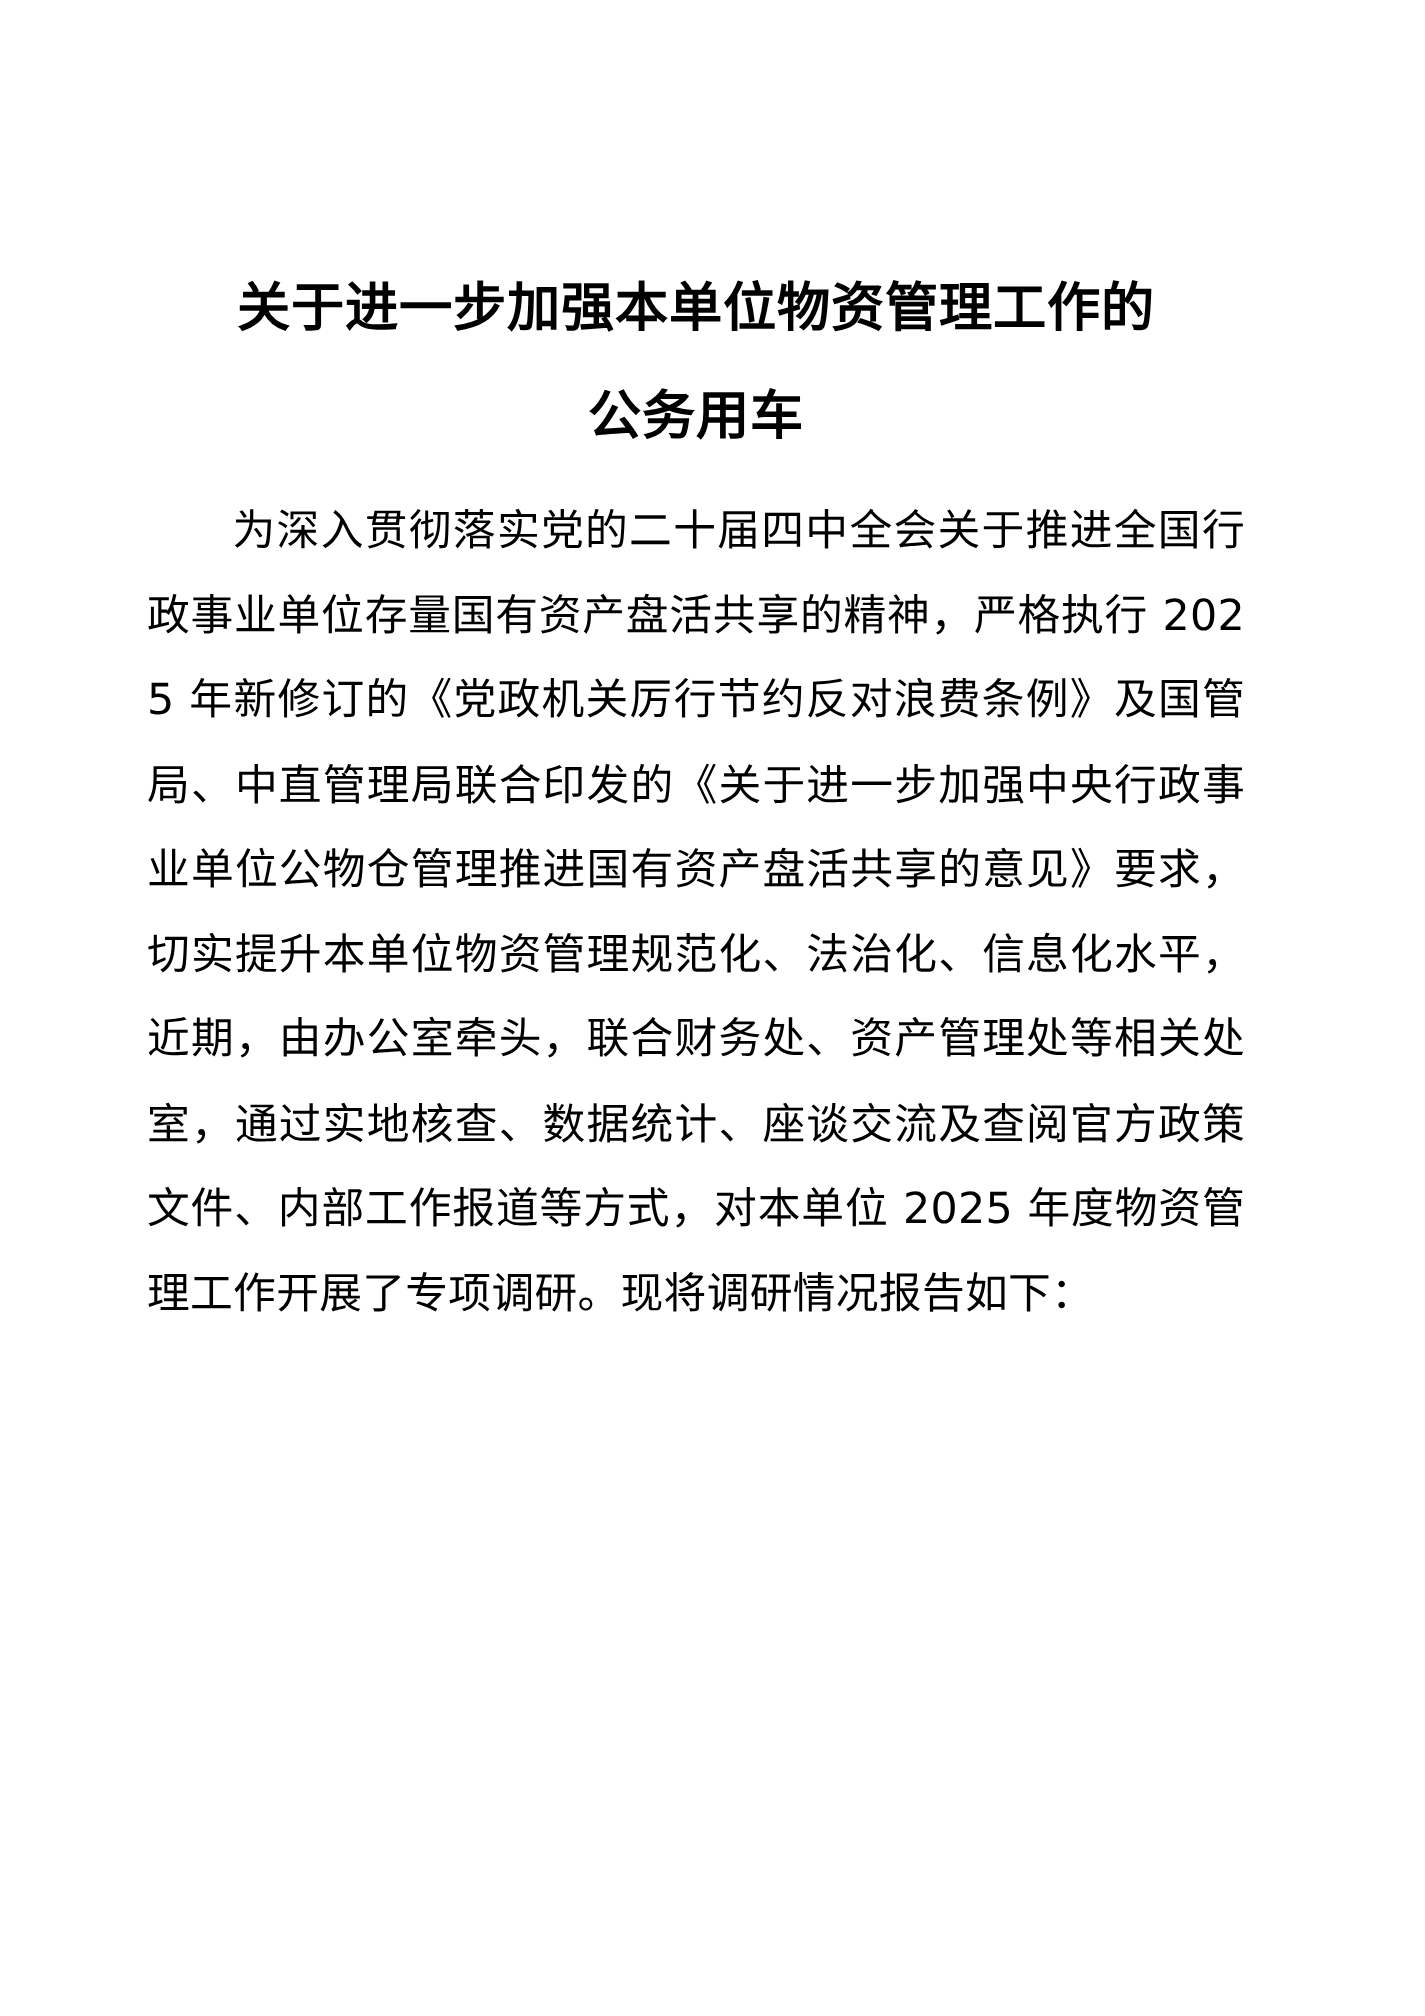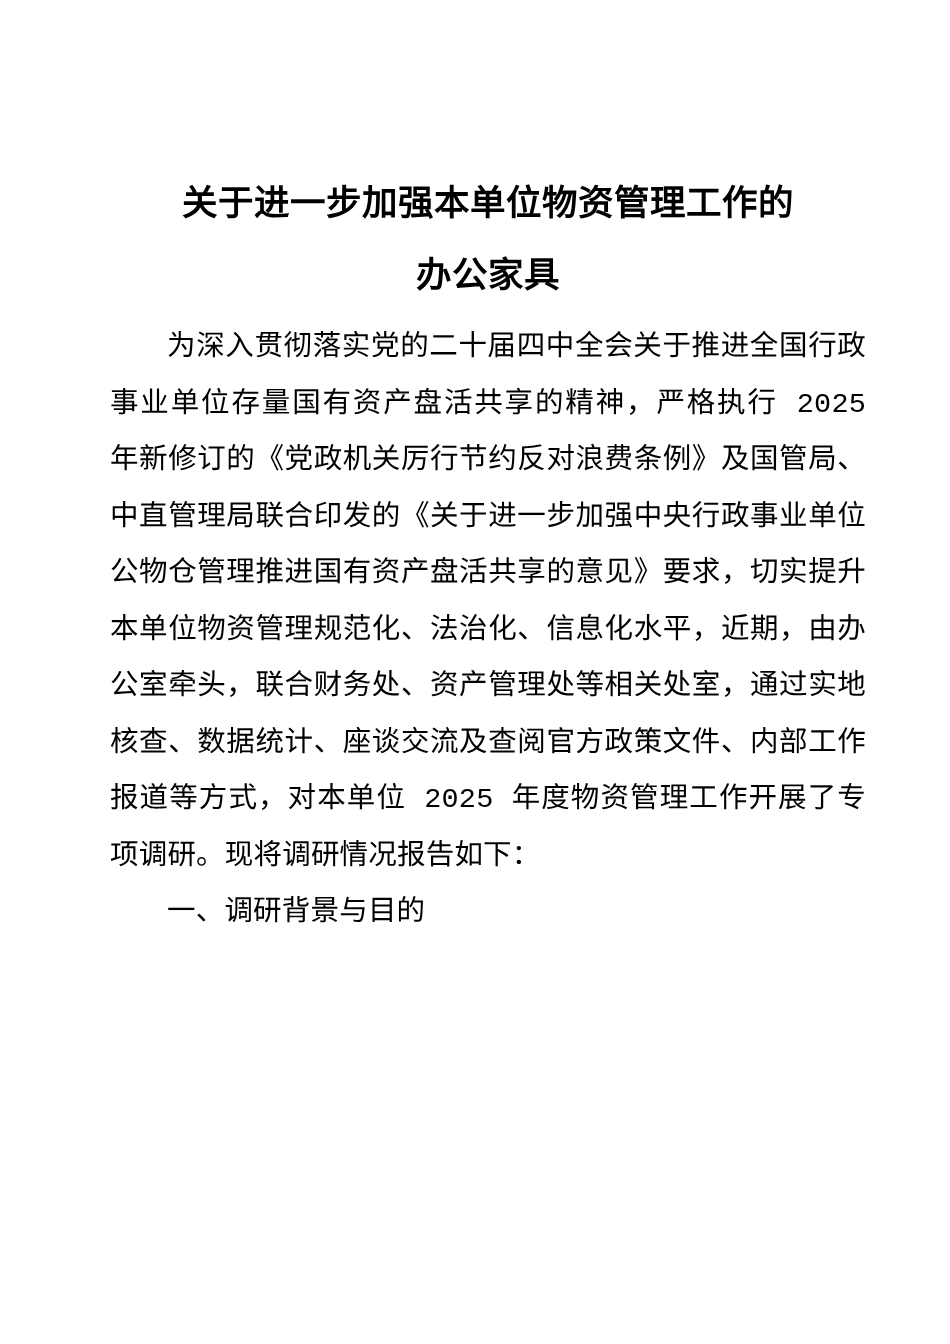--- a/index.html
+++ b/index.html
@@ -20,24 +20,23 @@
     width: 950px;
     height: 1344px;
     background: #ffffff;
     overflow: hidden;
     box-sizing: border-box;
   }
 
   
   .doc-body {
     position: absolute;
-    left: 110px;
+    left: 86px;
     top: 170px;
     width: 756px;
-    font-family: Liberation Mono, monospace;
   }
 
   
   .doc-title {
     text-align: center;
     font-size: 35.5px;
     font-weight: 700;
     line-height: 72px;
     letter-spacing: 0.5px;
     margin: 0 0 6px 0;
@@ -45,21 +44,21 @@
   }
   .doc-title .title-line {
     display: block;
   }
 
   
   .para {
     font-size: 28.5px;
     line-height: 56.5px;
     letter-spacing: 0.2px;
-    margin: 0;
+    margin: 12px;
     text-align: justify;
     text-justify: inter-ideograph;
     text-indent: 2em;
     word-break: break-all;
   }
 
   
   .section-heading {
     font-size: 28.5px;
     line-height: 56.5px;
@@ -72,23 +71,22 @@
 </style>
 </head>
 <body>
 
 <div class="page">
 
   <div class="doc-body">
 
     <h1 class="doc-title">
       <span class="title-line">关于进一步加强本单位物资管理工作的</span>
-      <span class="title-line">办公家具</span>
+      <span class="title-line">公务用车</span>
     </h1>
 
     <p class="para">为深入贯彻落实党的二十届四中全会关于推进全国行政事业单位存量国有资产盘活共享的精神，严格执行 2025 年新修订的《党政机关厉行节约反对浪费条例》及国管局、中直管理局联合印发的《关于进一步加强中央行政事业单位公物仓管理推进国有资产盘活共享的意见》要求，切实提升本单位物资管理规范化、法治化、信息化水平，近期，由办公室牵头，联合财务处、资产管理处等相关处室，通过实地核查、数据统计、座谈交流及查阅官方政策文件、内部工作报道等方式，对本单位 2025 年度物资管理工作开展了专项调研。现将调研情况报告如下：</p>
 
-    <p class="section-heading">一、调研背景与目的</p>
 
 
   </div>
 
 </div>
 
 </body></html>

